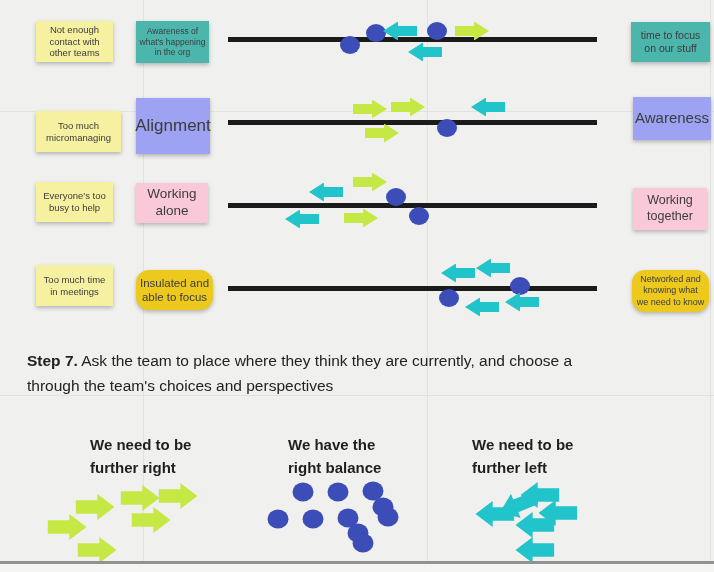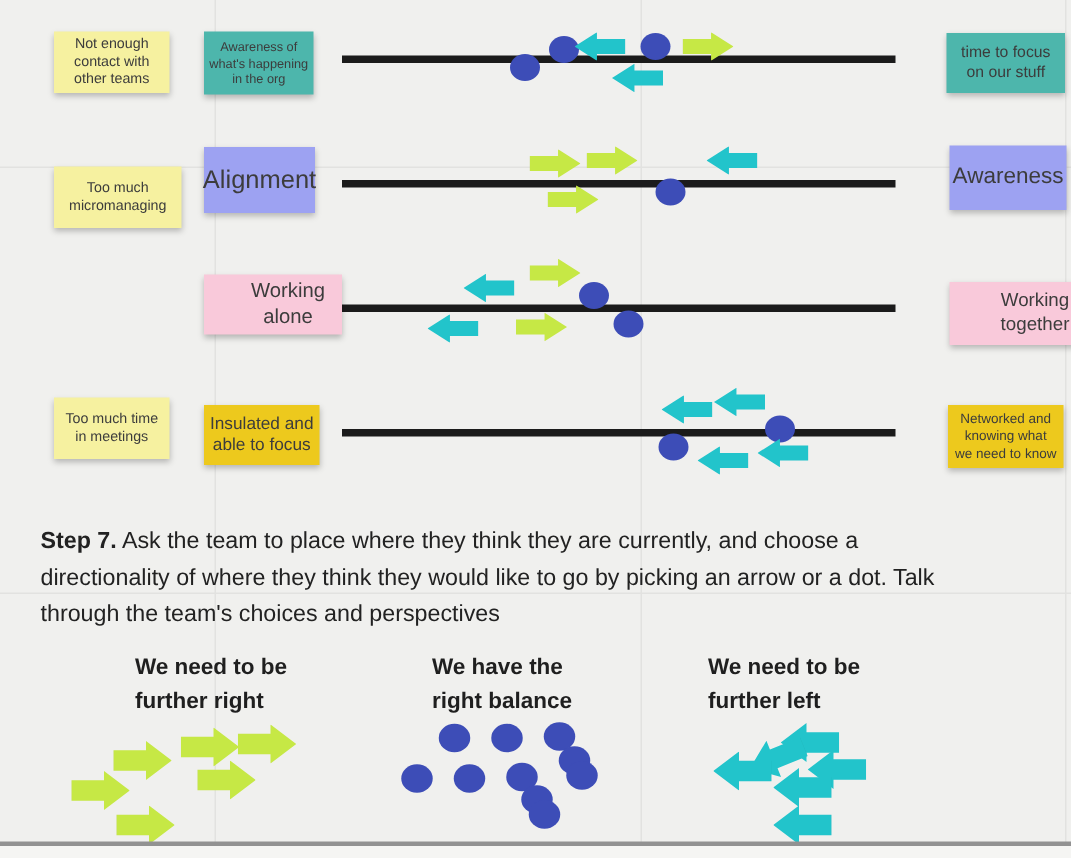--- a/index.html
+++ b/index.html
@@ -18,22 +18,22 @@
   .spectrum-line{position:absolute;left:228px;width:369px;height:5px;background:var(--spectrum-line,#1b1b1b);z-index:1;}
   
   .note{
     position:absolute;display:flex;align-items:center;justify-content:center;
     text-align:center;white-space:pre-line;color:#3c3c3c;
     box-shadow:0 2px 4px rgba(0,0,0,0.25);z-index:3;line-height:1.25;margin-left:13px;
   }
   .yellow{background:var(--yellow-note,#f6f1a0);}
   .teal-n{background:var(--teal-note,#4db6ac);}
   .purple-n{background:var(--purple-note,#9da2f2);}
-  .pink-n{background:var(--pink-note,#f9c9da);padding-left:20px;}
-  .gold-n{background:var(--gold-note,#edc91d);}
+  .pink-n{background:var(--pink-note,#f9c9da);}
+  .gold-n{background:var(--gold-note,#edc91d);border-radius:13px;}
   
   .marker{position:absolute;transform:translate(-50%,-50%);z-index:2;}
   .dot-m{background:var(--dot,#3d4db7);border-radius:50%;}
   .dot-m.sm{width:20px;height:18px;}
   .dot-m.lg{width:21px;height:19px;}
   .arr{filter:drop-shadow(0 1px 1px rgba(0,0,0,0.25));}
   .arr.right{background:var(--green-arrow,#c6e845);
     clip-path:polygon(0% 24%,56% 24%,56% 0%,100% 50%,56% 100%,56% 76%,0% 76%);}
   .arr.left{background:var(--teal-arrow,#22c4cb);
     clip-path:polygon(100% 24%,44% 24%,44% 0%,0% 50%,44% 100%,44% 76%,100% 76%);}
@@ -66,39 +66,40 @@
 contact with
 other teams</div>
   <div class="note teal-n" style="left:123px;top:21px;width:73px;height:42px;font-size:8.5px">Awareness of
 what's happening
 in the org</div>
   <div class="note teal-n" style="left:618px;top:22px;width:79px;height:40px;font-size:10.5px">time to focus
 on our stuff</div>
 
   <div class="note yellow" style="left:23px;top:111px;width:85px;height:41px;font-size:9.5px">Too much
 micromanaging</div>
-  <div class="note purple-n" style="left:123px;top:98px;width:74px;height:44px;font-size:17px">Alignment</div>
+  <div class="note purple-n" style="left:123px;top:98px;width:74px;height:56px;font-size:17px">Alignment</div>
   <div class="note purple-n" style="left:620px;top:97px;width:78px;height:43px;font-size:15px">Awareness</div>
 
+  <div class="note yellow" style="left:23px;top:182px;width:77px;height:40px;font-size:9.5px">Everyone's too
+busy to help</div>
   <div class="note pink-n" style="left:123px;top:183px;width:72px;height:40px;font-size:13.5px">Working
 alone</div>
   <div class="note pink-n" style="left:620px;top:188px;width:74px;height:42px;font-size:12.5px">Working
 together</div>
 
   <div class="note yellow" style="left:23px;top:265px;width:77px;height:41px;font-size:9.5px">Too much time
 in meetings</div>
   <div class="note gold-n" style="left:123px;top:270px;width:77px;height:40px;font-size:11.5px">Insulated and
 able to focus</div>
   <div class="note gold-n" style="left:619px;top:270px;width:77px;height:42px;font-size:9px">Networked and
 knowing what
 we need to know</div>
 
   <div class="step-text">
     <div><b>Step 7.</b> <span>Ask the team to place where they think they are currently, and choose a</span></div>
-    <div>directionality of where they think they would like to go by picking an arrow or a dot. Talk</div>
     <div>through the team's choices and perspectives</div>
   </div>
 
   <div class="cluster-title" style="left:90px">We need to be
 further right</div>
   <div class="cluster-title" style="left:288px">We have the
 right balance</div>
   <div class="cluster-title" style="left:472px">We need to be
 further left</div>
 

